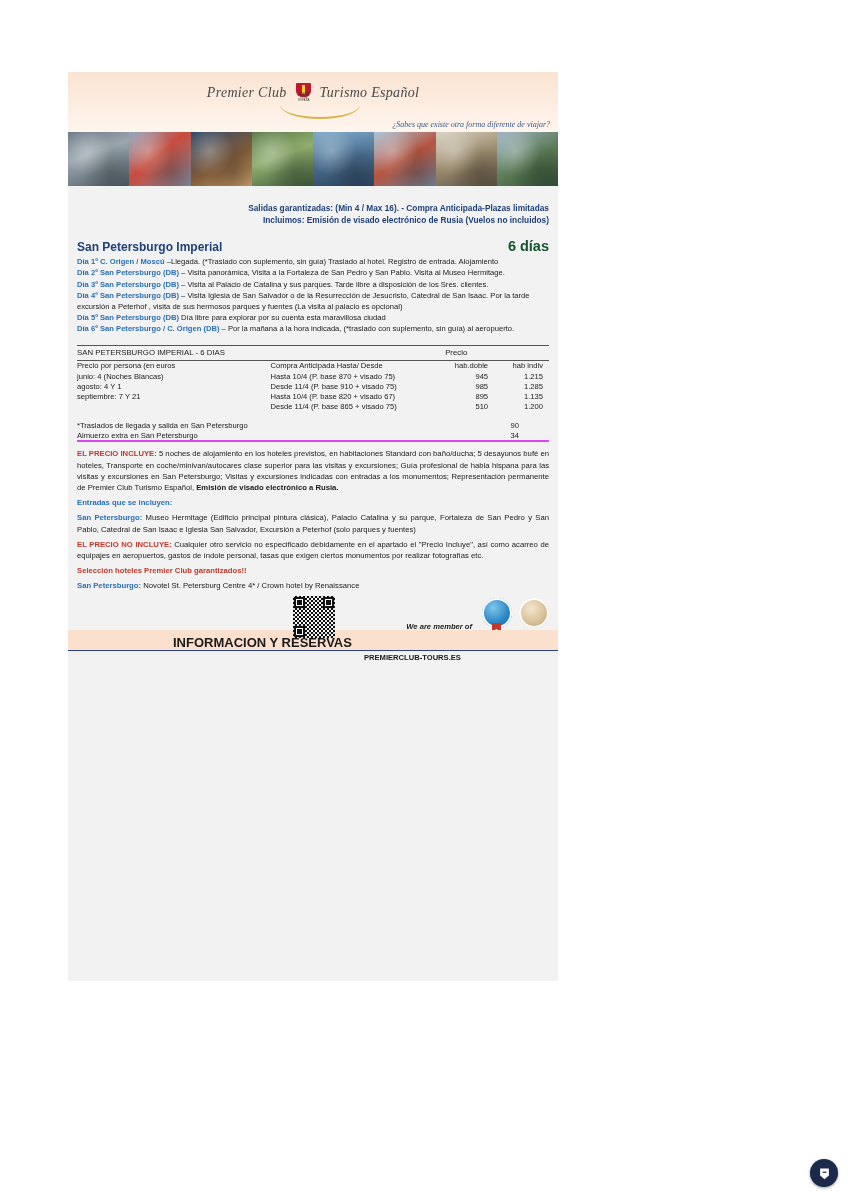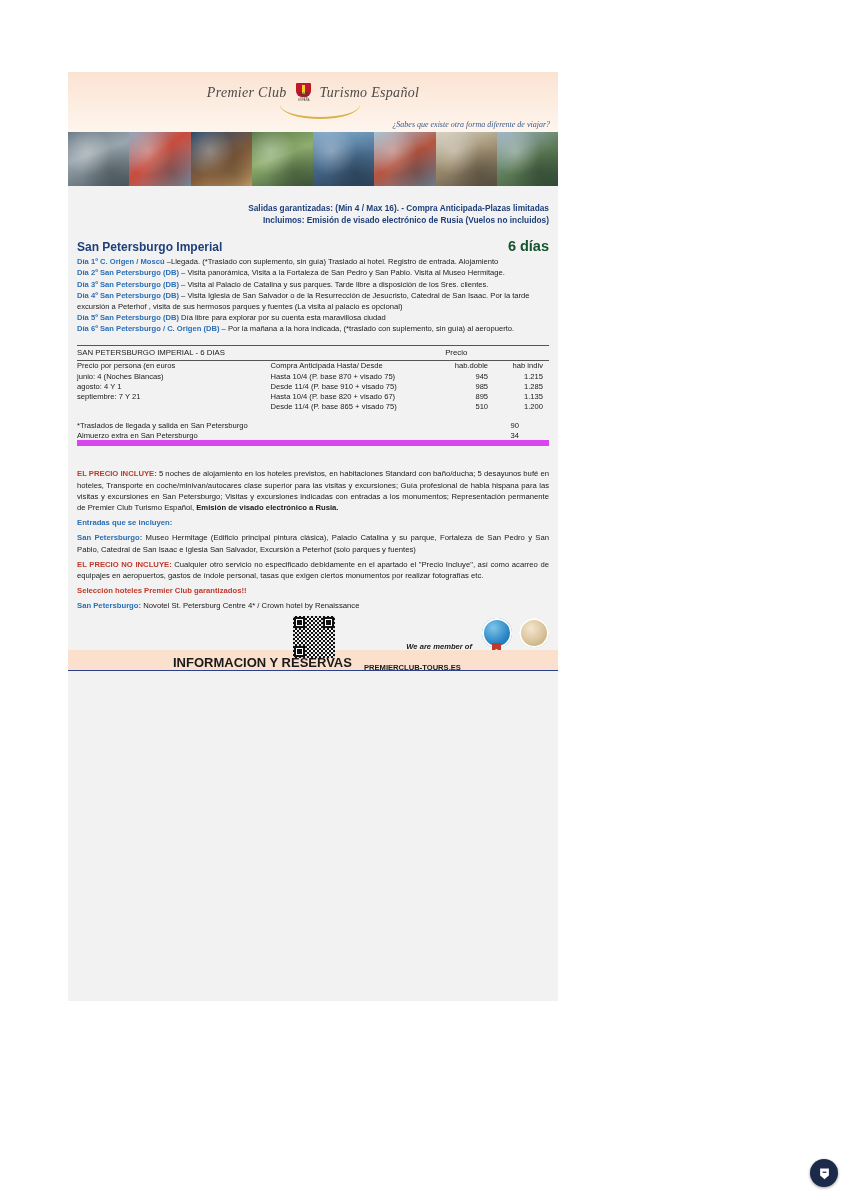--- a/index.html
+++ b/index.html
@@ -157,23 +157,23 @@
     line-height: 10.4px;
     color: #1a1a1a;
   }
   .itinerary p { margin: 0 0 1px 0; }
   .day-label {
     color: #2b6fb5;
     font-weight: bold;
   }
   
   .ptable {
-    margin: 3px 9px 16px 9px;
+    margin: 3px 9px 0 9px;
     border-top: 1px solid #555;
-    border-bottom: 6px solid #d946ef;
+    border-bottom: 2px solid #d946ef;
     padding: 0;
     font-size: 7.6px;
     color: #1a1a1a;
   }
   .ptable table {
     width: 100%;
     border-collapse: collapse;
   }
   .ptable th {
     font-weight: normal;
@@ -286,21 +286,21 @@
     position: absolute;
     left: 105px;
     top: 5px;
     font-size: 13px;
     font-weight: bold;
     color: #1a1a1a;
   }
   .bb-right {
     position: absolute;
     left: 296px;
-    top: 13px;
+    top: 23px;
     font-size: 7.6px;
     font-weight: bold;
     color: #1a1a1a;
   }
   .tail {
     height: 330px;
     background: #f2f2f2;
   }
   
   .fab {

